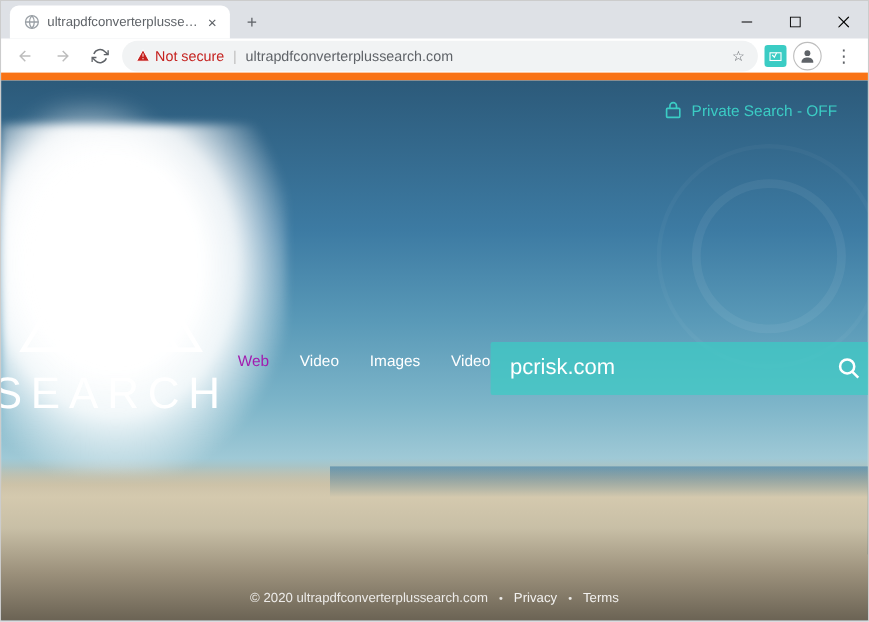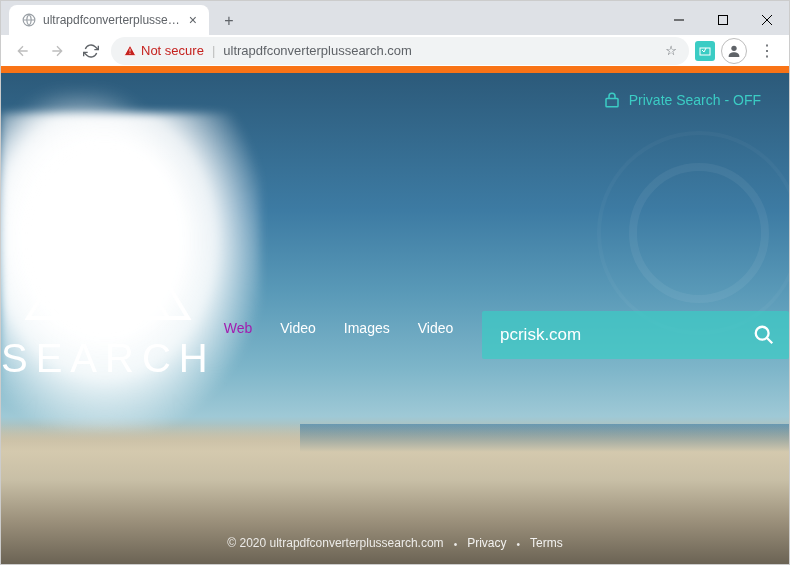--- a/index.html
+++ b/index.html
@@ -177,21 +177,21 @@
     }
     .search-tab.active { color: #a21caf; }
     .search-box {
       width: 480px; height: 48px;
       background: rgba(59,204,196,0.7);
       display: flex; align-items: center;
       border-radius: 2px;
     }
     .search-input {
       flex: 1; background: transparent; border: none;
-      padding: 0 18px; color: #fff; font-size: 17px;
+      padding: 0 18px; color: #fff; font-size: 20px;
       outline: none;
     }
     .search-input::placeholder { color: rgba(255,255,255,0.7); }
     .search-btn {
       width: 50px; height: 100%;
       display: flex; align-items: center; justify-content: center;
       cursor: pointer;
     }
     .footer {
       display: flex; justify-content: center; align-items: flex-end;

